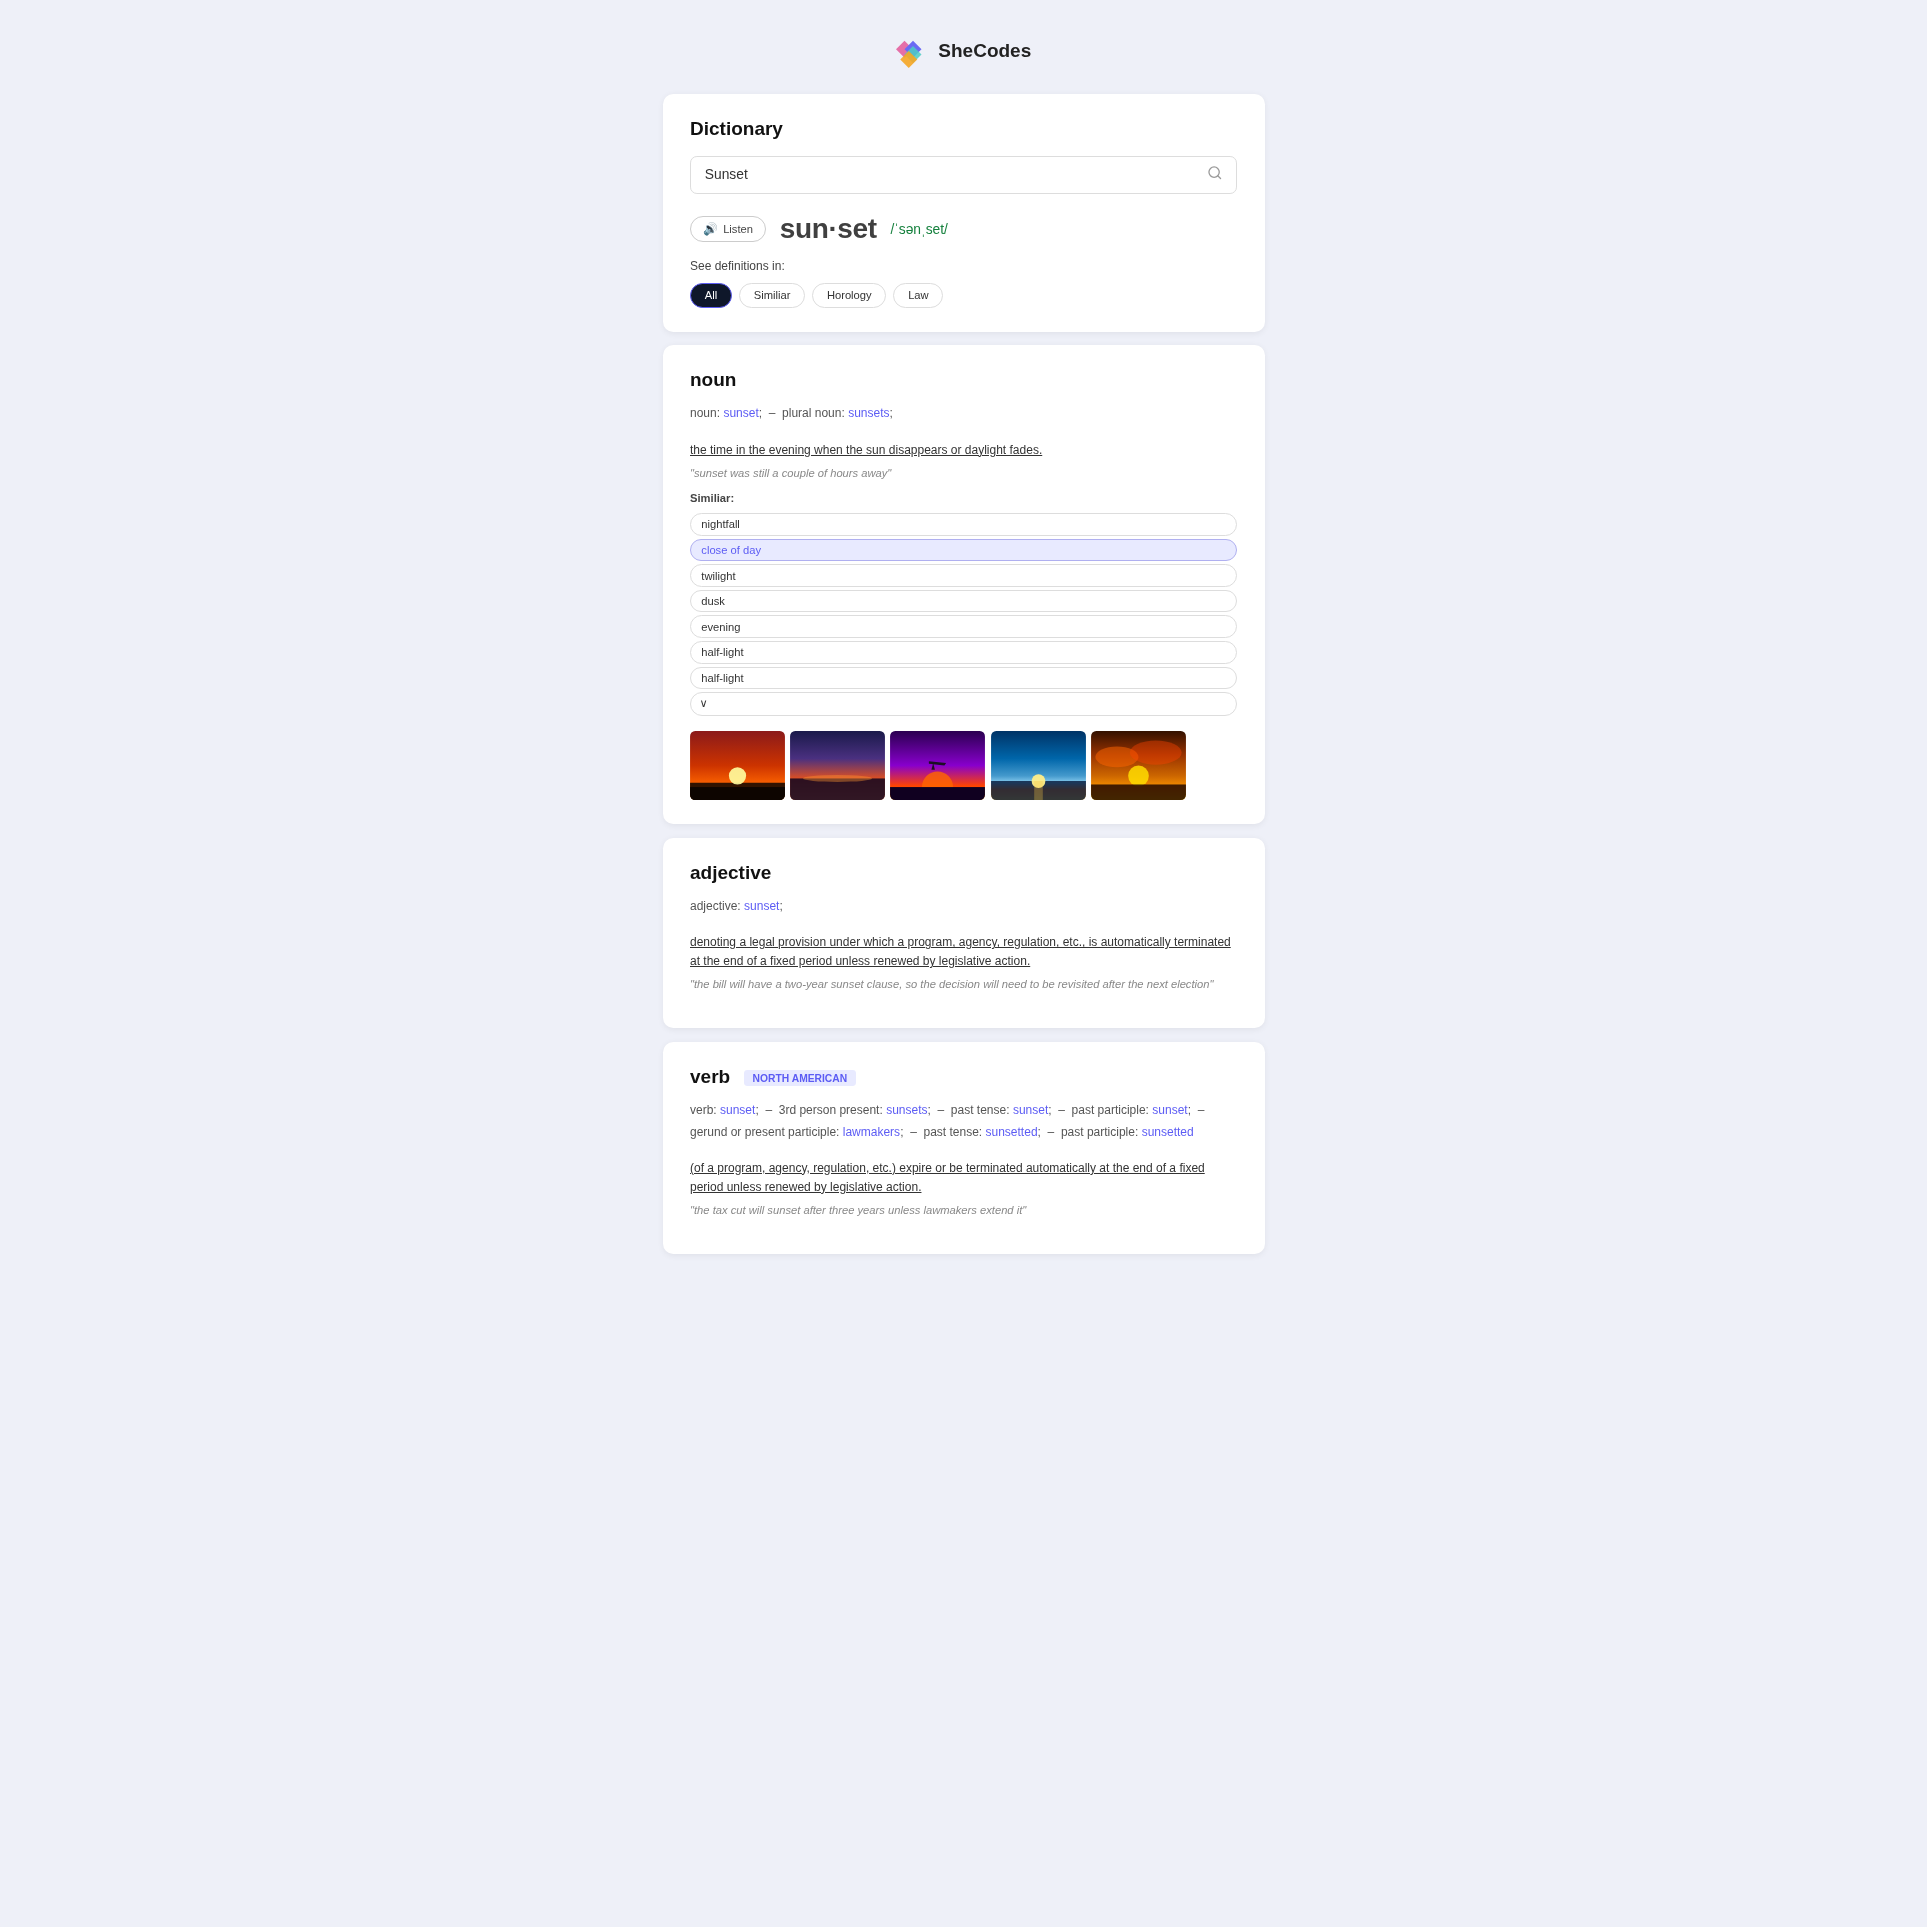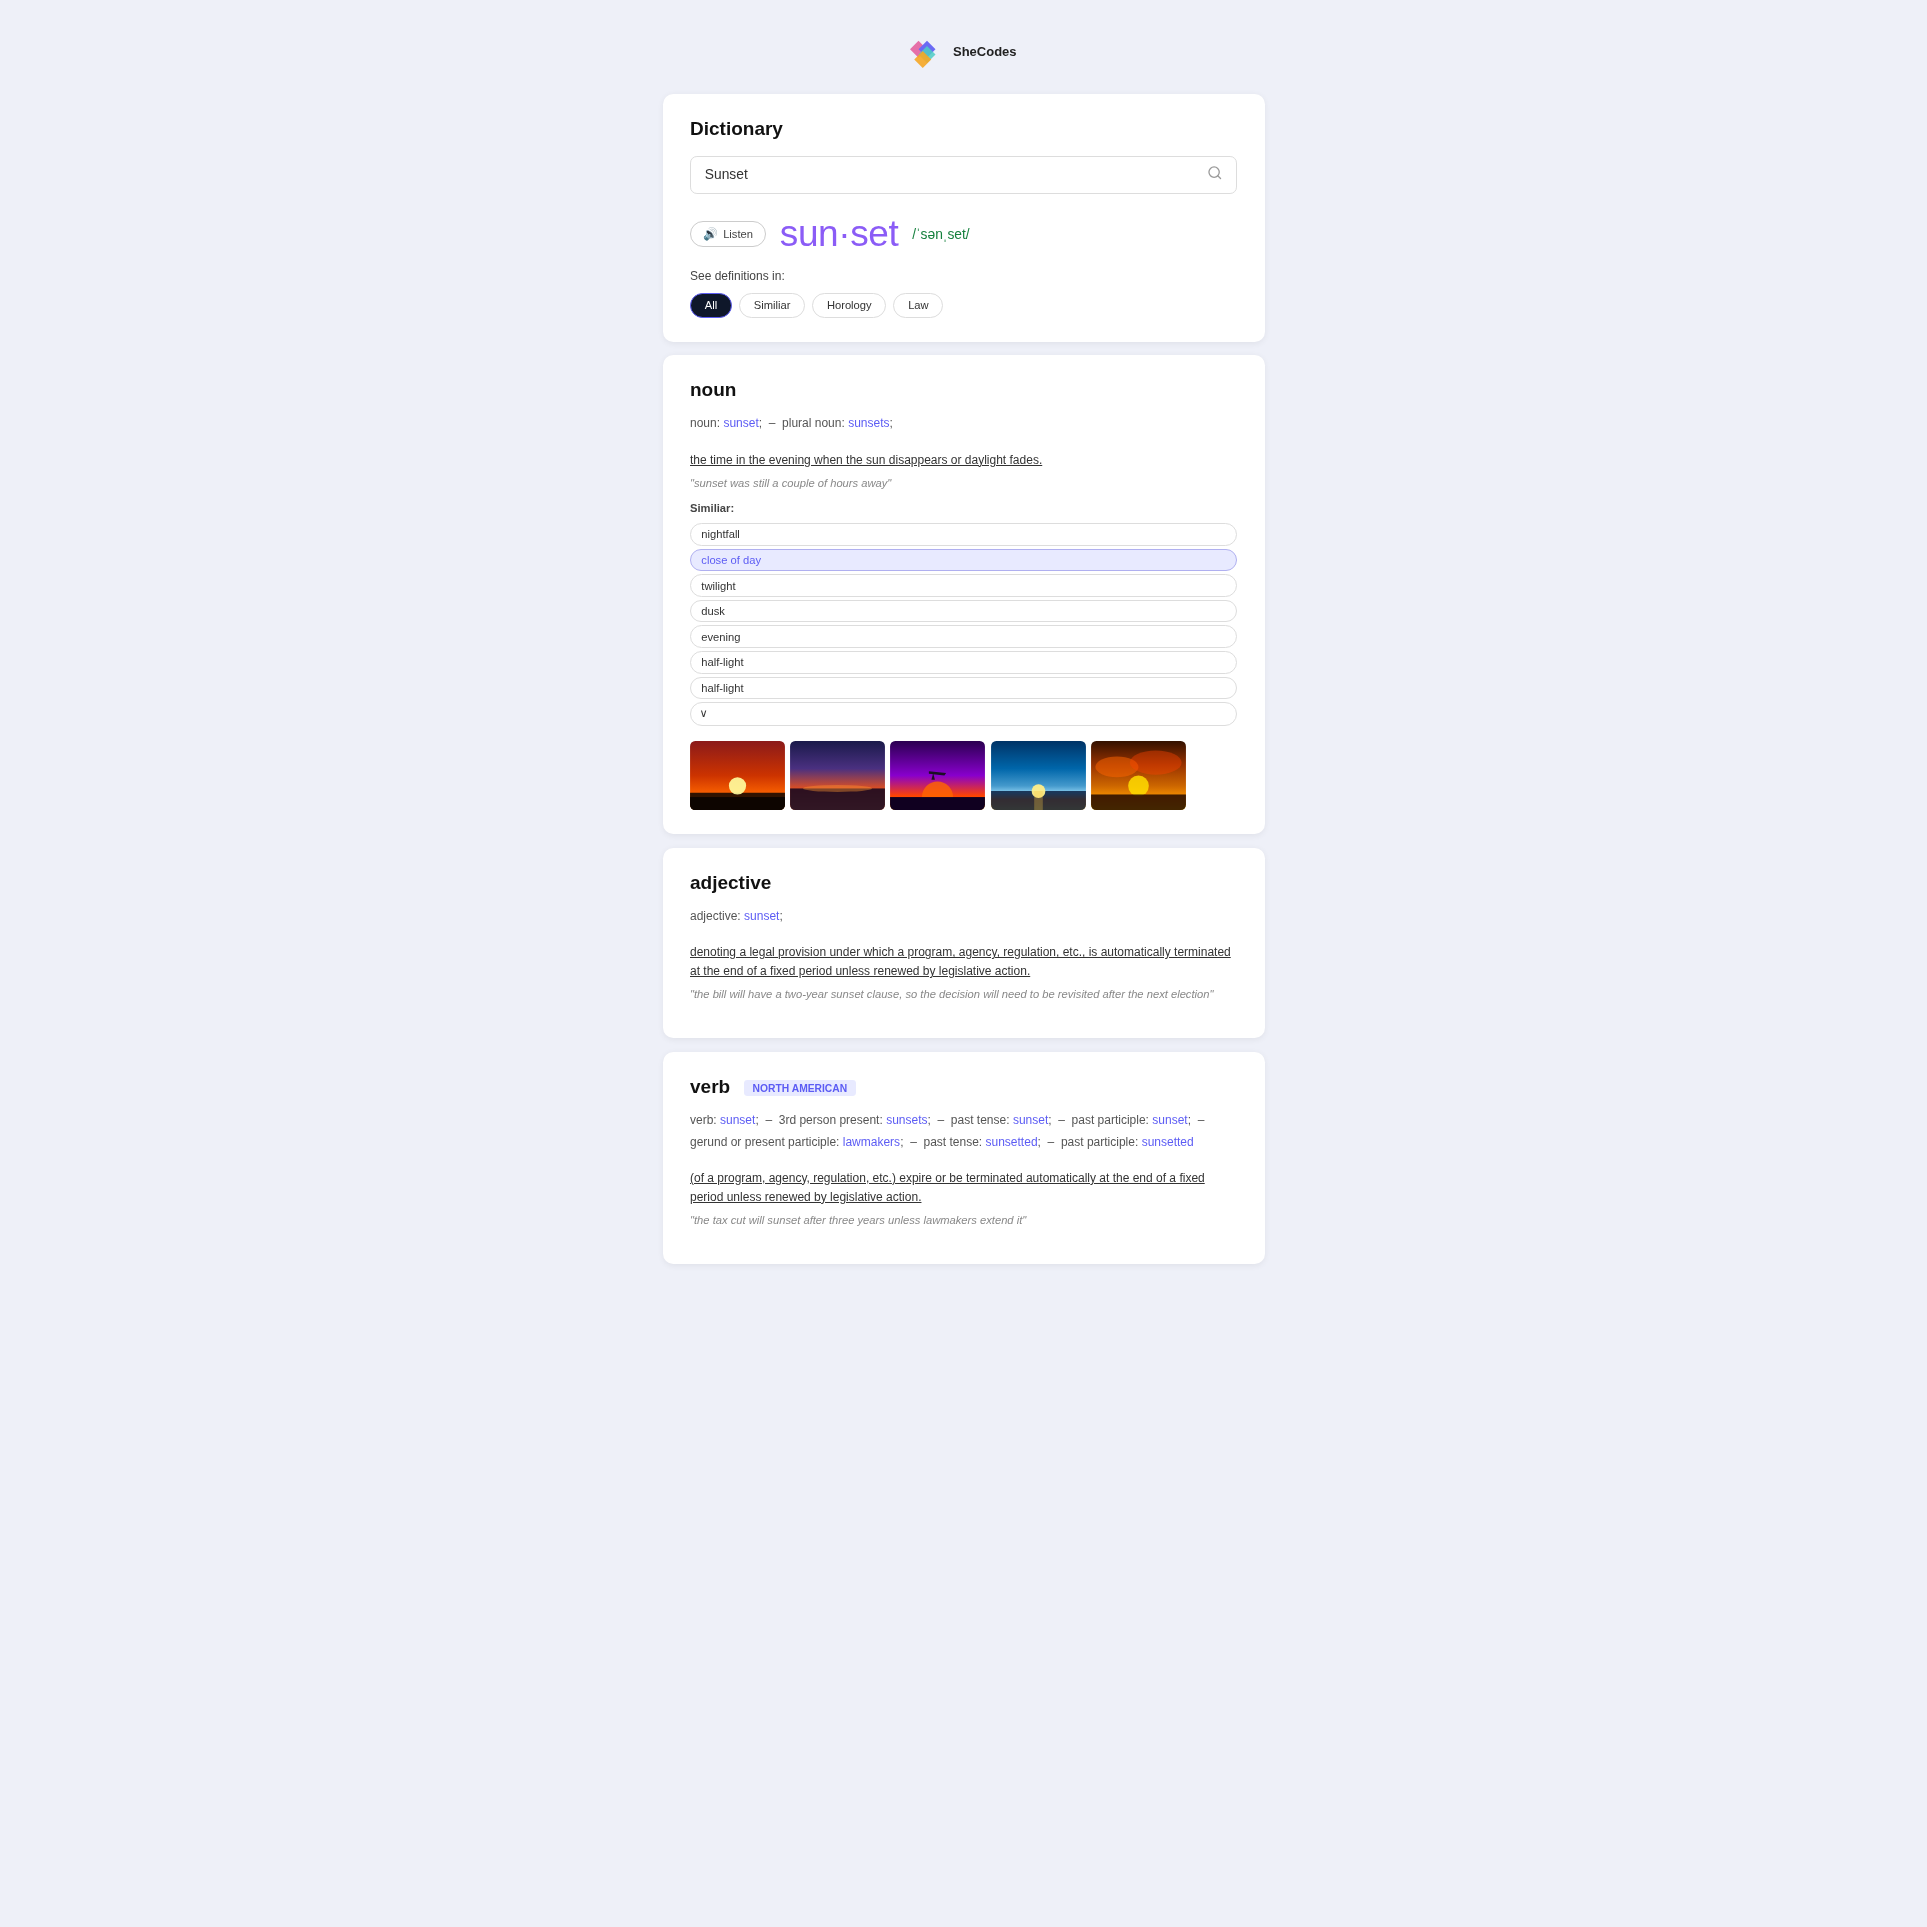--- a/index.html
+++ b/index.html
@@ -23,21 +23,21 @@
       margin-bottom: 26px;
       gap: 8.6px;
     }
 
     .logo-icon {
       width: 34px;
       height: 34px;
     }
 
     .logo-text {
-      font-size: 13px;
+      font-size: 19px;
       font-weight: 700;
       color: #222;
     }
 
     
     .card {
       background: #fff;
       border-radius: 10.3px;
       padding: 24px 27.5px;
       margin-bottom: 13.8px;
@@ -100,23 +100,23 @@
       color: #444;
       white-space: nowrap;
     }
 
     .listen-btn .speaker-icon {
       color: #6a6af4;
       font-size: 12px;
     }
 
     .word-display {
-      font-size: 37px;
-      font-weight: 400;
-      color: #8b5cf6;
+      font-size: 28px;
+      font-weight: 700;
+      color: #404040;
       letter-spacing: -0.4px;
     }
 
     .word-pronunciation {
       font-size: 13.8px;
       color: #15803d;
     }
 
     .see-definitions {
       font-size: 12px;

